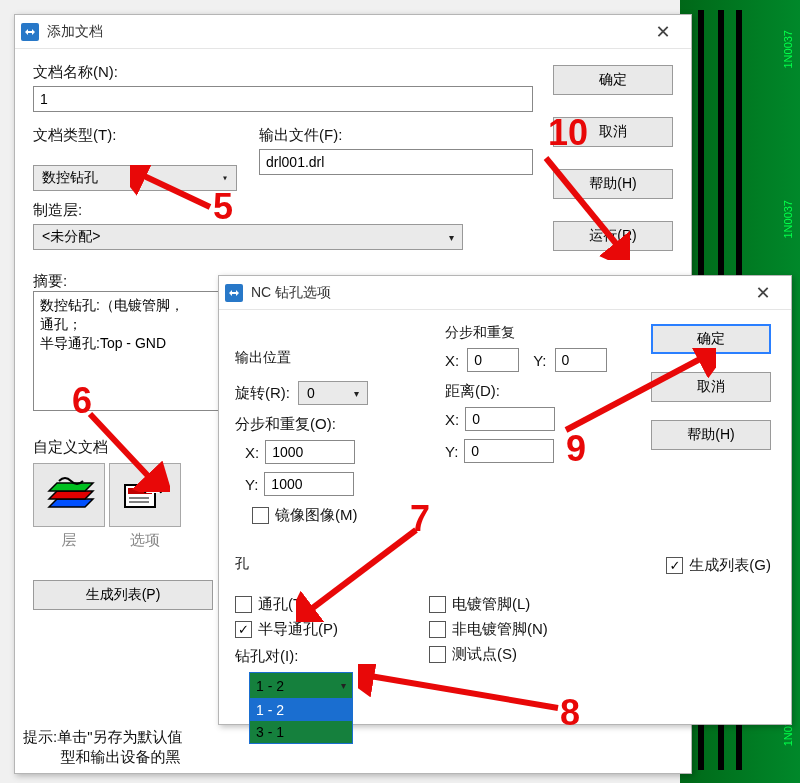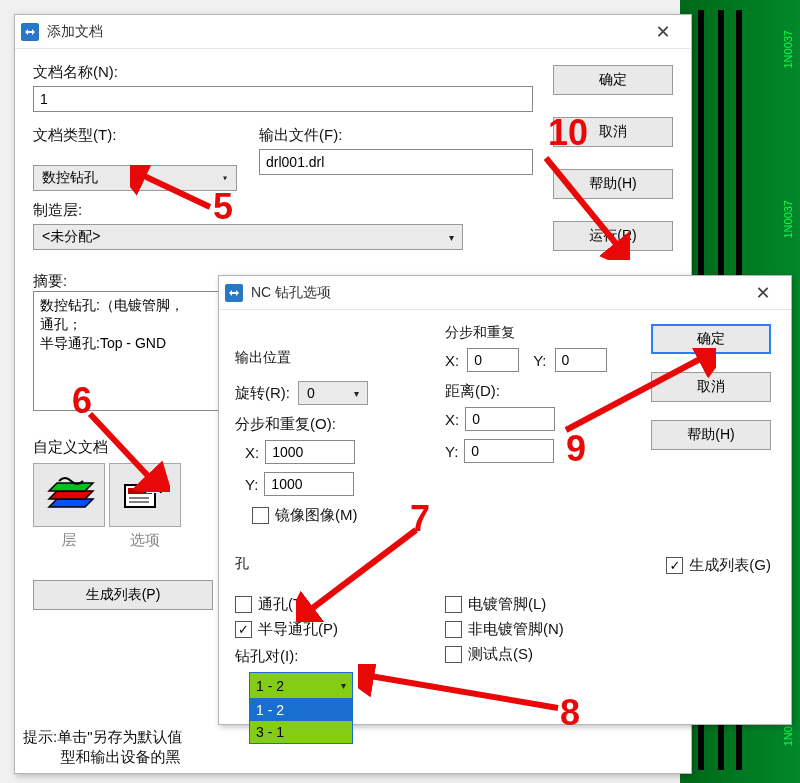--- a/index.html
+++ b/index.html
@@ -135,21 +135,21 @@
   font-family: "Arial Black", Arial, sans-serif;
   z-index: 50;
 }
 .arrow {
   position: absolute;
   z-index: 49;
   pointer-events: none;
 }
 .dropdown-open {
   position: absolute;
-  background: #84cc16;
+  background: #15803d;
   border: 1px solid #1a6ed0;
   width: 104px;
   font-size: 14px;
 }
 .dropdown-open .dd-display {
   height: 26px; padding: 2px 6px;
   display: flex; align-items: center; justify-content: space-between;
   border-bottom: 1px solid #1a6ed0;
 }
 .dropdown-open .opt { padding: 3px 6px; }
@@ -317,21 +317,21 @@
         </div>
         <div style="display:flex; align-items:center; gap:6px; margin-top:8px;">
           <span class="label">Y:</span>
           <input class="field small" style="width: 90px;" value="0">
         </div>
       </div>
     </div>
 
     <div style="margin-top:24px;">
       <div class="fieldset-label">孔</div>
-      <div style="display:flex; gap:40px; margin-top:16px;">
+      <div style="display:flex; gap:24px; margin-top:16px;">
         <div style="width:170px;">
           <div class="checkbox">
             <div class="box"></div>
             <span class="label">通孔(T)</span>
           </div>
           <div class="checkbox">
             <div class="box">✓</div>
             <span class="label">半导通孔(P)</span>
           </div>
           <div class="label" style="margin-top:8px;">钻孔对(I):</div>

